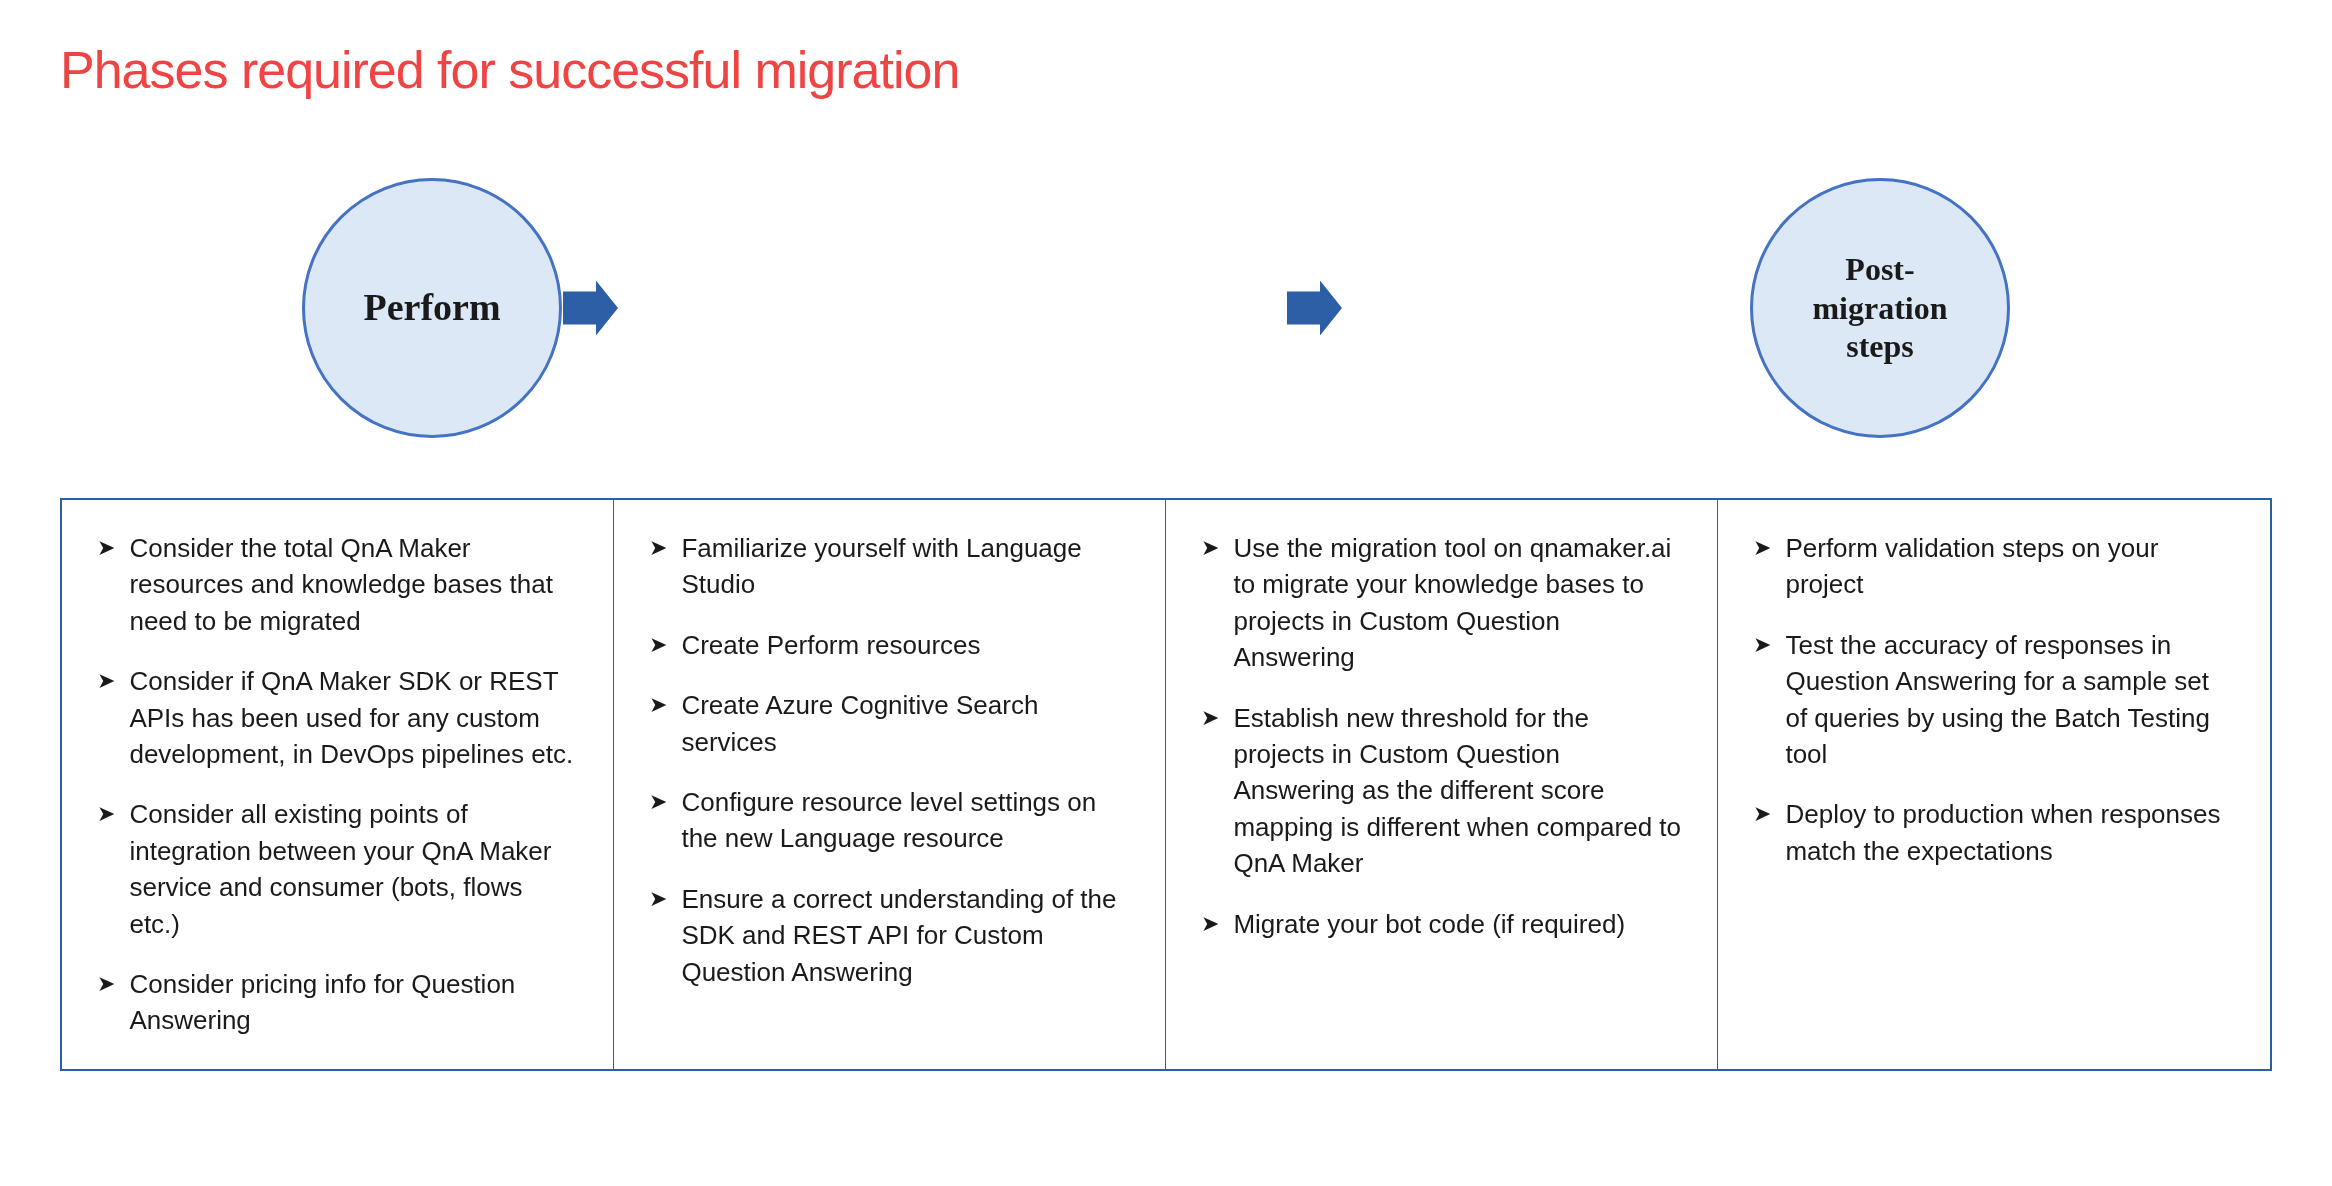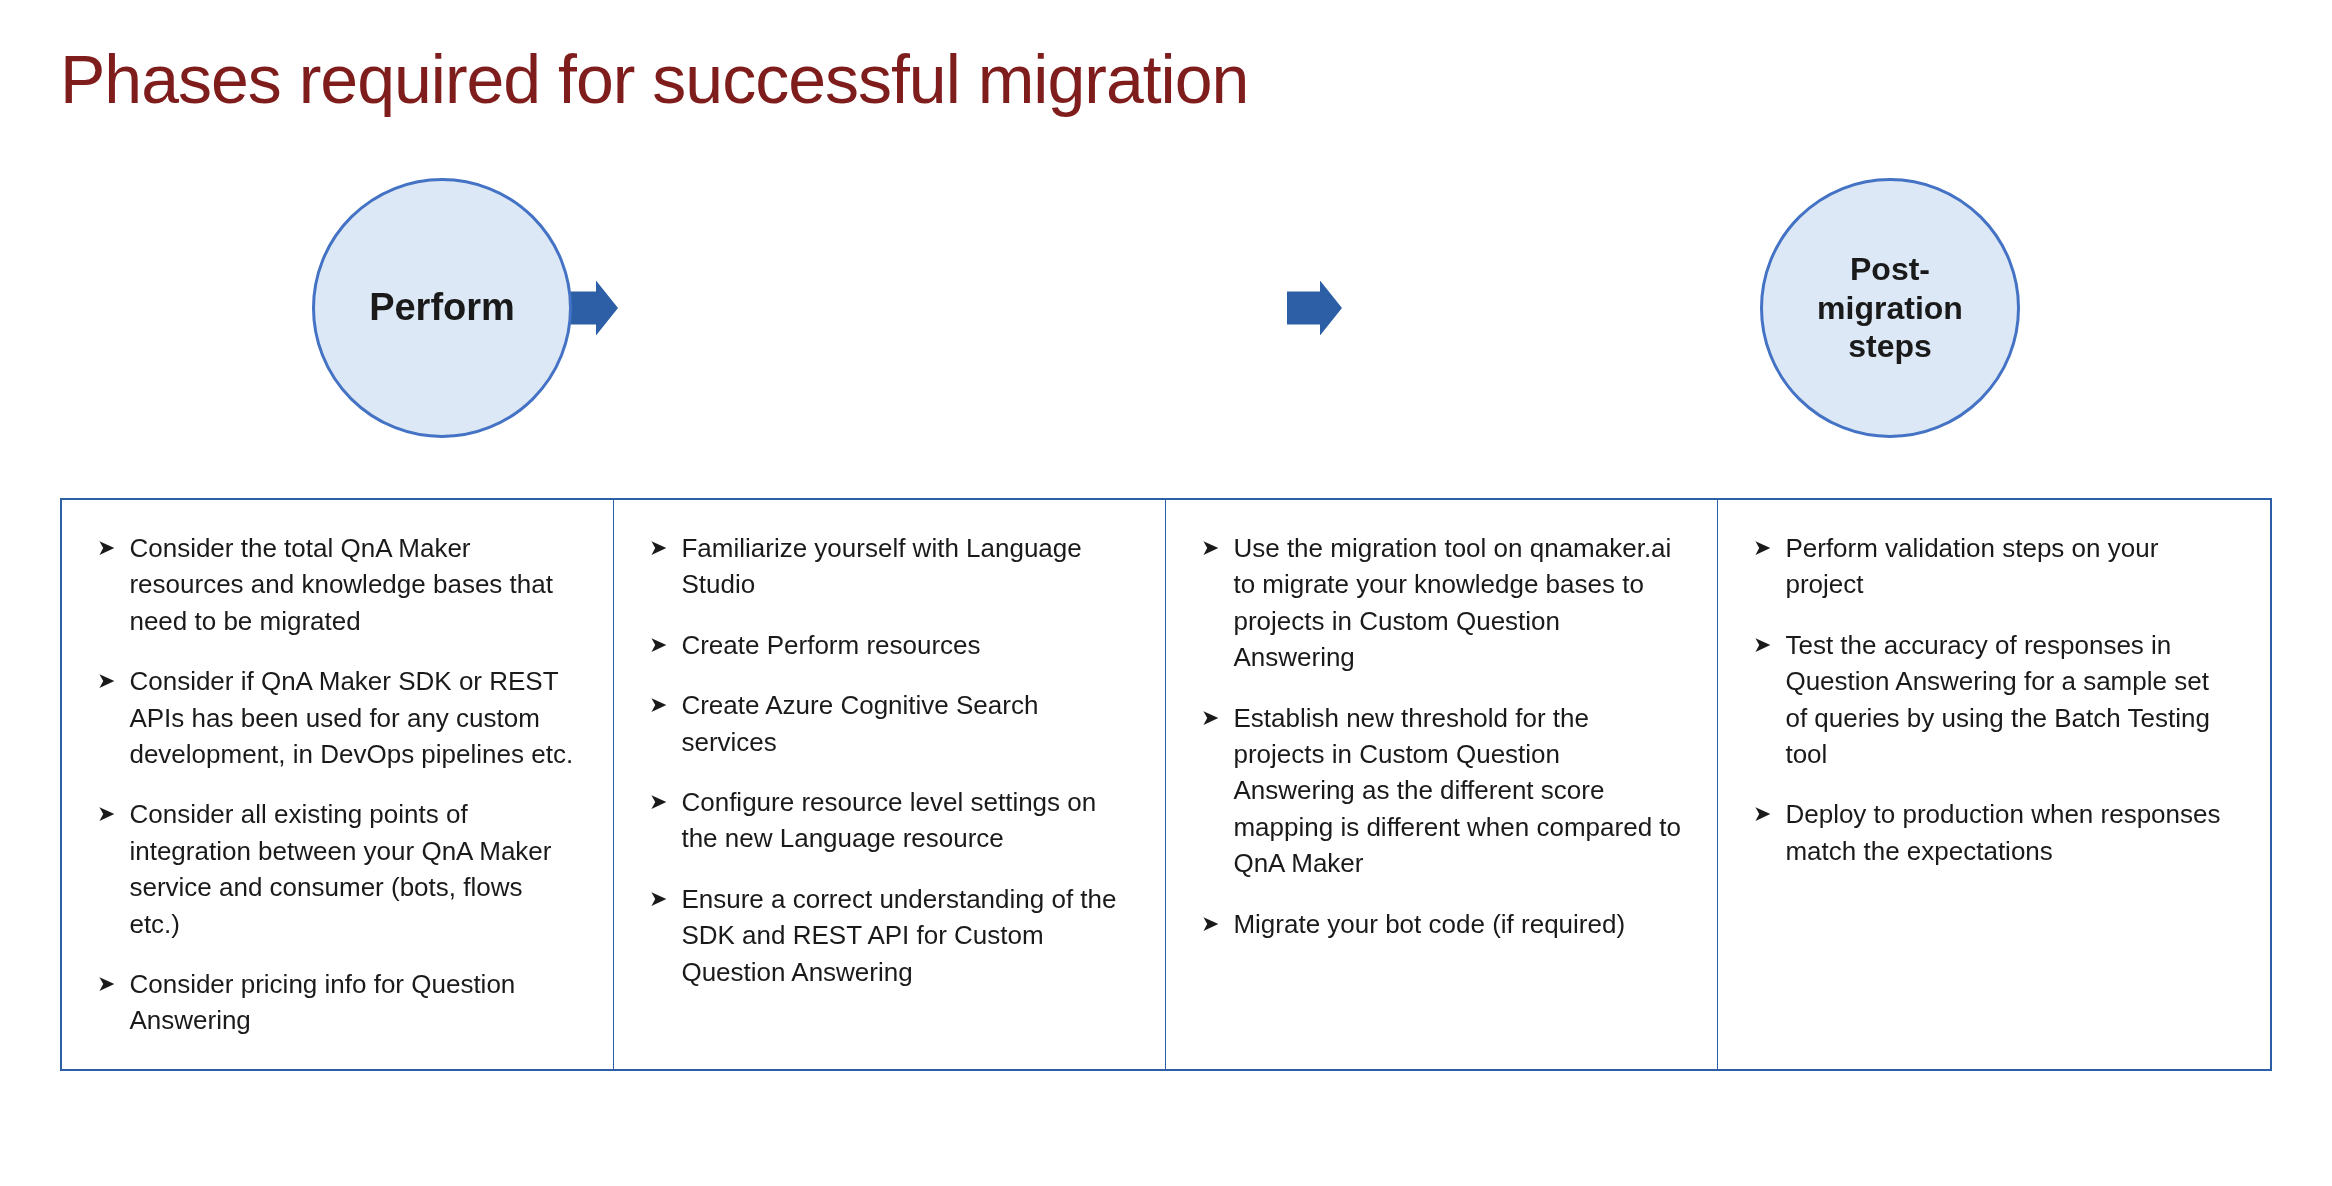--- a/index.html
+++ b/index.html
@@ -4,24 +4,24 @@
   <style>
     * { box-sizing: border-box; margin: 0; padding: 0; }
     body {
       background: #ffffff;
       font-family: 'Segoe UI', Arial, sans-serif;
       padding: 40px 60px;
       width: 2332px;
       min-height: 1186px;
     }
     .page-title {
-      font-size: 68px;
+      font-size: 52px;
       font-weight: 300;
-      color: #7f1d1d;
-      margin-bottom: 50px;
+      color: #ef4444;
+      margin-bottom: 68px;
       letter-spacing: -1px;
     }
     .phases-container {
       display: flex;
       justify-content: space-around;
       align-items: center;
       margin-bottom: 50px;
       padding: 0 20px;
     }
     .phase-circle-wrapper {
@@ -29,21 +29,22 @@
       flex-direction: column;
       align-items: center;
       position: relative;
     }
     .circle-with-arrow {
       position: relative;
       width: 280px;
       height: 280px;
       display: flex;
       align-items: center;
-      justify-content: center;
+      justify-content: flex-start;
+      font-family: Liberation Serif, serif;
     }
     .circle {
       width: 260px;
       height: 260px;
       border-radius: 50%;
       background: #dce8f5;
       border: 3px solid #4472c4;
       display: flex;
       align-items: center;
       justify-content: center;

